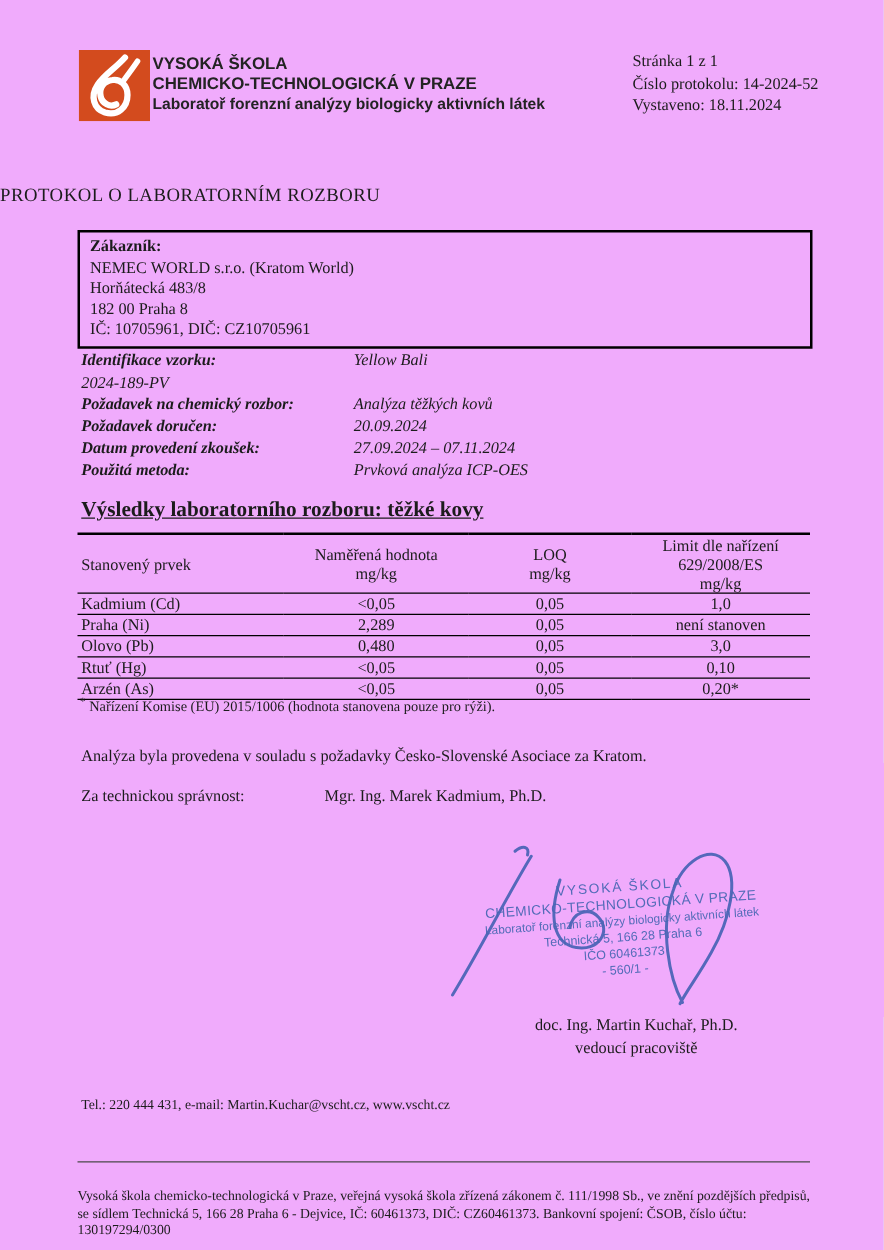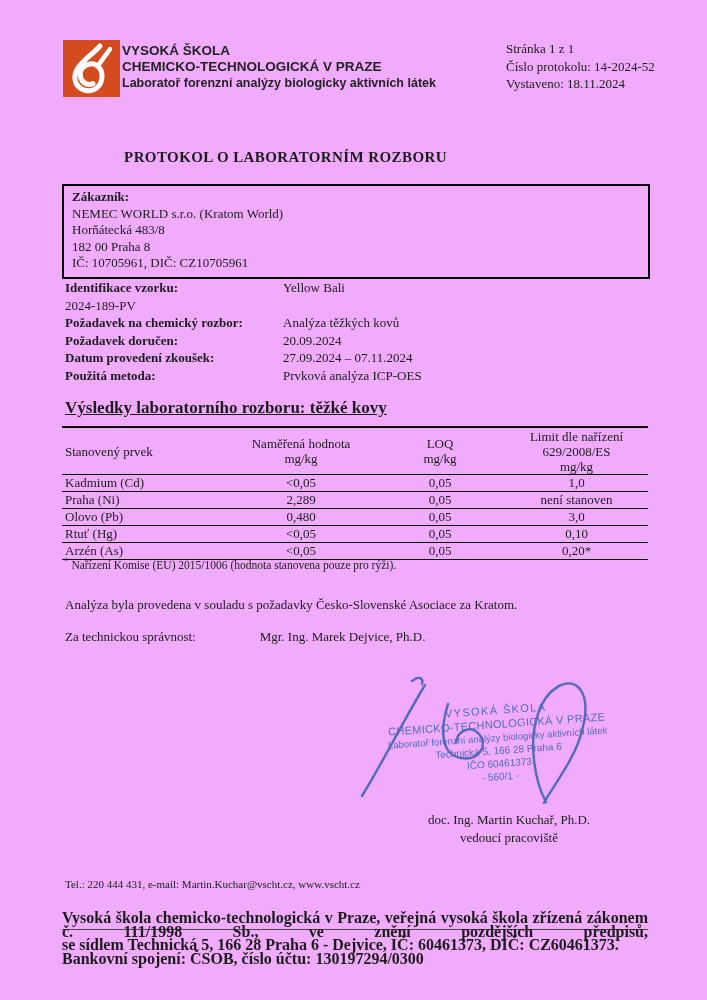--- a/index.html
+++ b/index.html
@@ -22,32 +22,32 @@
   .inst .l1{font-size:13.5px;line-height:16px;}
   .inst .l2{font-size:13.5px;line-height:16px;}
   .inst .l3{font-size:12.5px;line-height:16px;}
   .meta{
     position:absolute;left:470px;top:40px;
     font-size:13px;line-height:17.5px;margin-left:36px;
   }
   
   .title{
     position:absolute;left:0;top:149px;width:571px;
-    text-align:center;font-size:15px;letter-spacing:.4px;font-weight:bold;
+    text-align:left;font-size:15px;letter-spacing:.4px;
   }
   
   .custbox{
     position:absolute;left:62px;top:184px;width:568px;
     border:2px solid #000;
     padding:3px 8px 5px 8px;
     font-size:13px;line-height:16.5px;
   }
   .custbox .lbl{font-weight:bold;}
   
-  .sample{position:absolute;left:65px;top:279px;font-size:13px;}
+  .sample{position:absolute;left:65px;top:279px;font-size:13px;font-style:italic;}
   .sample .row{display:flex;line-height:17.5px;}
   .sample .row .lbl{width:218px;font-weight:bold;}
   
   .res-head{
     position:absolute;left:65px;top:398px;
     font-size:17px;font-weight:bold;text-decoration:underline;
   }
   table.res{
     position:absolute;left:62px;top:426px;width:586px;
     border-collapse:collapse;font-size:13px;
@@ -89,22 +89,22 @@
   .sig{position:absolute;left:348px;top:672px;}
   
   .approver{
     position:absolute;left:389px;top:811px;width:240px;
     text-align:center;font-size:13px;line-height:17.5px;
   }
   
   .f-contact{position:absolute;left:65px;top:878px;font-size:11px;}
   .f-divider{position:absolute;left:62px;top:929px;width:586px;border-top:1px solid #4a4a4a;}
   .f-legal{
-    position:absolute;left:62px;top:911px;width:586px;
-    font-size:16px;line-height:13.5px;font-weight:bold;
+    position:absolute;left:62px;top:951px;width:586px;
+    font-size:11px;line-height:13.5px;
   }
   .f-legal .jl{text-align:justify;text-align-last:justify;}
 </style>
 </head>
 <body>
 
 <div class="page">
 
   <div class="logo">
     <svg width="57" height="57" viewBox="0 0 57 57" xmlns="http://www.w3.org/2000/svg">
@@ -227,21 +227,21 @@
 
   <div class="footnote">
     <sup>*</sup>
     <span>Nařízení Komise (EU) 2015/1006 (hodnota stanovena pouze pro rýži).</span>
   </div>
 
   <div class="note">Analýza byla provedena v souladu s požadavky Česko-Slovenské Asociace za Kratom.</div>
 
   <div class="signatory">
     <span>Za technickou správnost:</span>
-    <span class="name">Mgr. Ing. Marek Dejvice, Ph.D.</span>
+    <span class="name">Mgr. Ing. Marek Kadmium, Ph.D.</span>
   </div>
 
   <div class="sig">
     <svg width="262" height="138" viewBox="0 0 262 138" xmlns="http://www.w3.org/2000/svg">
       <g fill="none" stroke="#3a5db0" stroke-width="2.4" stroke-linecap="round" opacity="0.85">
         <path d="M14 124 C 36 88, 58 44, 77 13"></path>
         <path d="M64 9 C 70 4, 76 5, 74 12"></path>
         <path d="M100 32 C 91 60, 94 83, 113 86 C 131 89, 141 73, 131 62 C 123 53, 110 58, 108 70"></path>
         <path d="M198 130 C 187 110, 180 70, 190 42 C 198 17, 220 3, 232 17 C 243 31, 236 64, 221 90 C 211 108, 201 121, 196 131"></path>
       </g>

